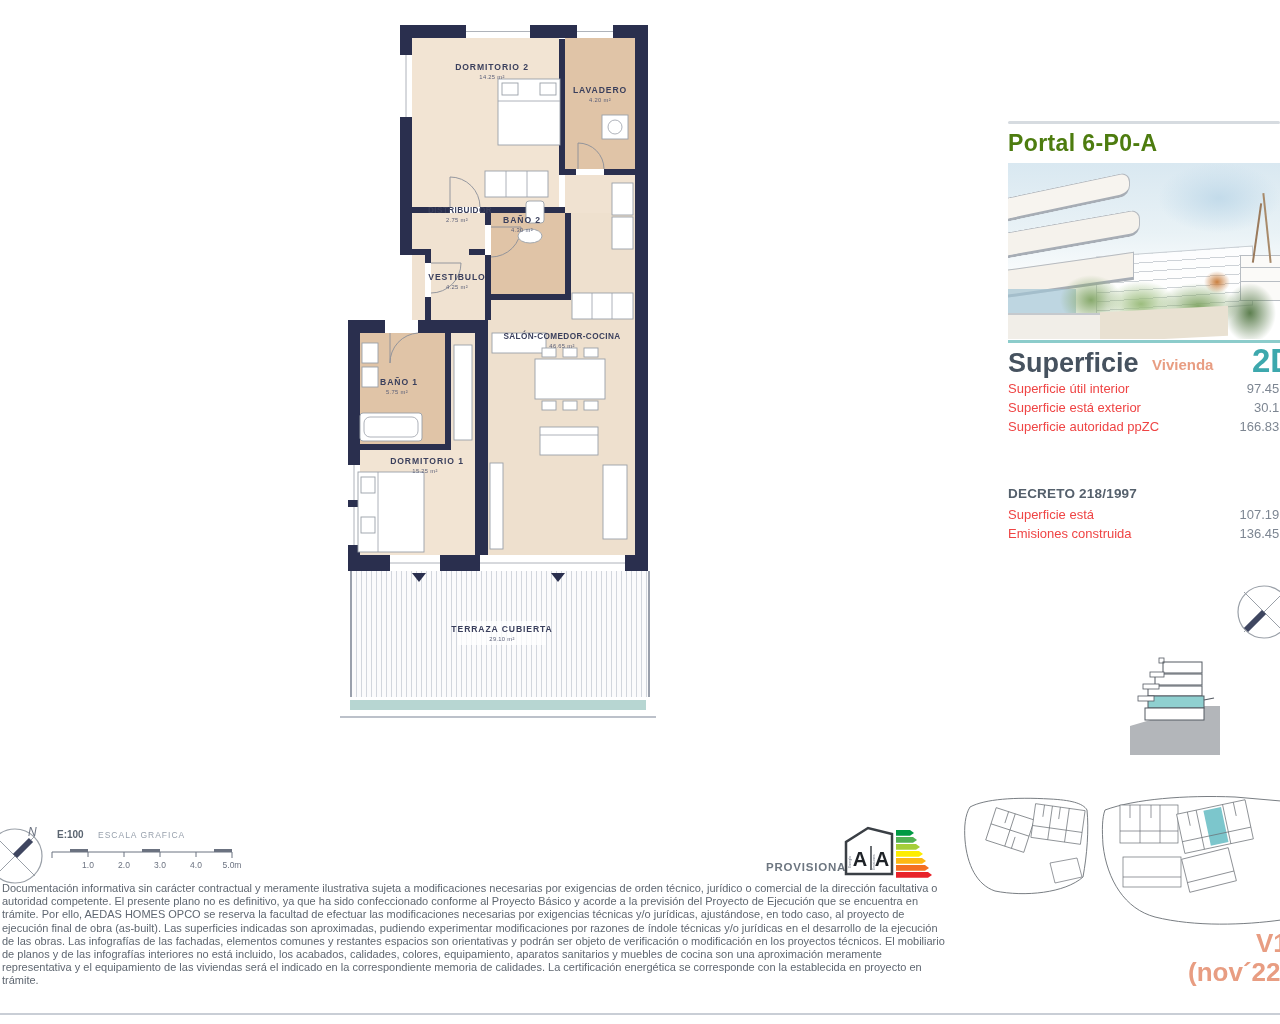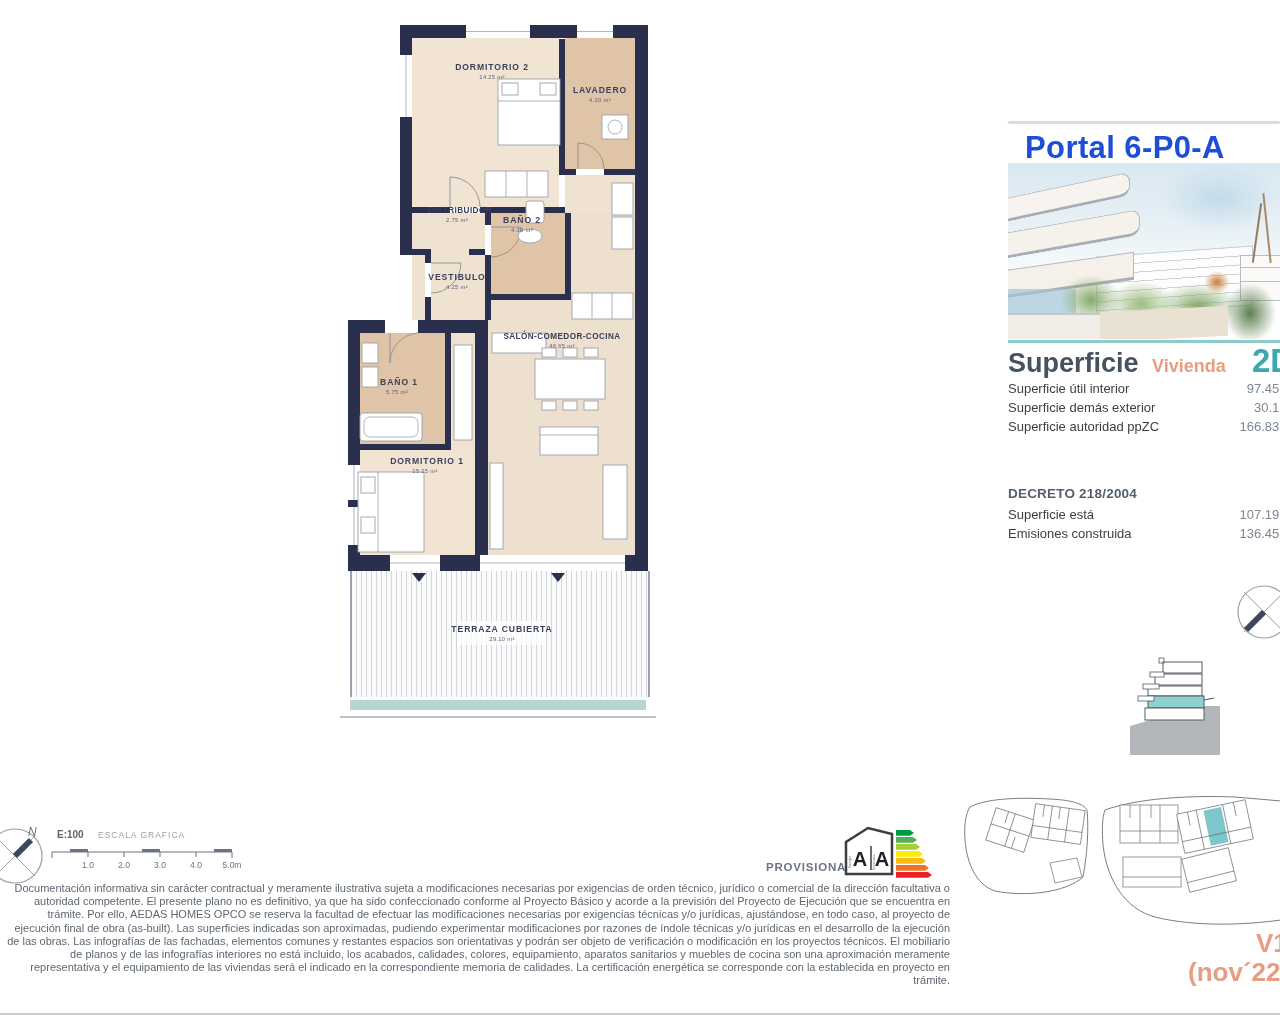--- a/index.html
+++ b/index.html
@@ -18,42 +18,42 @@
   .rl2{font-size:8.2px;fill:#3a3f5c;letter-spacing:.4px;text-anchor:middle;font-weight:600;}
   .ra{font-size:5.8px;fill:#5a5f78;text-anchor:middle;letter-spacing:.3px;}
   .wall{fill:#2a2f4e;}
   .win{fill:#ffffff;}
   .furn{fill:#ffffff;stroke:#9aa0a8;stroke-width:.9;}
   .thin{stroke:#9aa0a8;stroke-width:.8;fill:none;}
   .arc{stroke:#8a8f99;stroke-width:.9;fill:none;}
 
   
   #top-rule{left:1008px;top:121px;width:272px;height:3px;background:#d6dbe0;border-radius:3px;}
-  #portal-title{left:1008px;top:130px;font-size:31px;font-weight:800;color:#1d4ed8;letter-spacing:.4px;margin-left:17px;}
+  #portal-title{left:1008px;top:130px;font-size:23px;font-weight:800;color:#4d7c0f;letter-spacing:.4px;}
   #hero{left:1008px;top:163px;width:272px;height:176px;overflow:hidden;}
   #hero div{position:absolute;}
   #teal-rule{left:1008px;top:340px;width:272px;height:3px;background:#8ccccb;}
   #superficies-title{left:1008px;top:348px;font-size:27px;font-weight:800;color:#46525f;}
-  #vivienda-label{left:1152px;top:356px;font-size:18px;font-weight:600;color:#e89d82;}
+  #vivienda-label{left:1152px;top:356px;font-size:15px;font-weight:600;color:#e89d82;}
   #vivienda-type{left:1252px;top:342px;font-size:33px;font-weight:800;color:#3da8ad;}
   .srow{position:absolute;left:1008px;width:290px;height:19px;font-size:13px;display:flex;}
-  .srow .lab{color:#404040;text-align:center;}
+  .srow .lab{color:#ef4444;text-align:center;}
   .srow .val{margin-left:auto;color:#7d8692;}
   #decreto-title{left:1008px;top:486px;font-size:13.5px;font-weight:700;color:#55606c;letter-spacing:.2px;}
 
   
   #scalebar-wrap{left:50px;top:826px;width:200px;height:46px;}
   #provisional{left:766px;top:861px;font-size:11.5px;font-weight:700;color:#6d7680;letter-spacing:.8px;}
   #energy-svg{left:838px;top:820px;}
   #north-svg{left:-14px;top:824px;}
   #compass-svg{left:1232px;top:583px;}
   #section-svg{left:1118px;top:650px;}
   #siteplan-svg{left:955px;top:785px;}
   #disclaimer{left:2px;top:882px;width:948px;font-size:11px;line-height:13.2px;color:#5f6771;}
-  #disclaimer p{margin:0;text-align:right;}
+  #disclaimer p{margin:0;}
   #version-line{left:1256px;top:928px;font-size:26px;font-weight:700;color:#e89d82;white-space:nowrap;}
   #date-line{left:1188px;top:957px;font-size:26px;font-weight:700;color:#e89d82;white-space:nowrap;}
   #bottom-rule{left:0;top:1013px;width:1280px;height:2px;background:#c9ced6;}
 </style>
 </head>
 <body>
 
 <div class="abs" id="terrace-deck"></div>
 <div class="abs" id="terrace-teal"></div>
 <div class="abs" id="terrace-ground"></div>
@@ -219,29 +219,29 @@
 <div class="abs" id="teal-rule"></div>
 <div class="abs" id="superficies-title">Superficie</div>
 <div class="abs" id="vivienda-label">Vivienda</div>
 <div class="abs" id="vivienda-type">2D</div>
 
 <div class="srow" style="top:381px">
   <span class="lab">Superficie útil interior</span>
   <span class="val">97.45 m²</span>
 </div>
 <div class="srow" style="top:400px">
-  <span class="lab">Superficie demás exterior</span>
+  <span class="lab">Superficie está exterior</span>
   <span class="val">30.1 m²</span>
 </div>
 <div class="srow" style="top:419px">
   <span class="lab">Superficie autoridad ppZC</span>
   <span class="val">166.83 m²</span>
 </div>
 
-<div class="abs" id="decreto-title">DECRETO 218/2004</div>
+<div class="abs" id="decreto-title">DECRETO 218/1997</div>
 <div class="srow" style="top:507px">
   <span class="lab">Superficie está</span>
   <span class="val">107.19 m²</span>
 </div>
 <div class="srow" style="top:526px">
   <span class="lab">Emisiones construida</span>
   <span class="val">136.45 m²</span>
 </div>
 
 <svg class="abs" id="compass-svg" width="60" height="60" viewBox="0 0 60 60">

